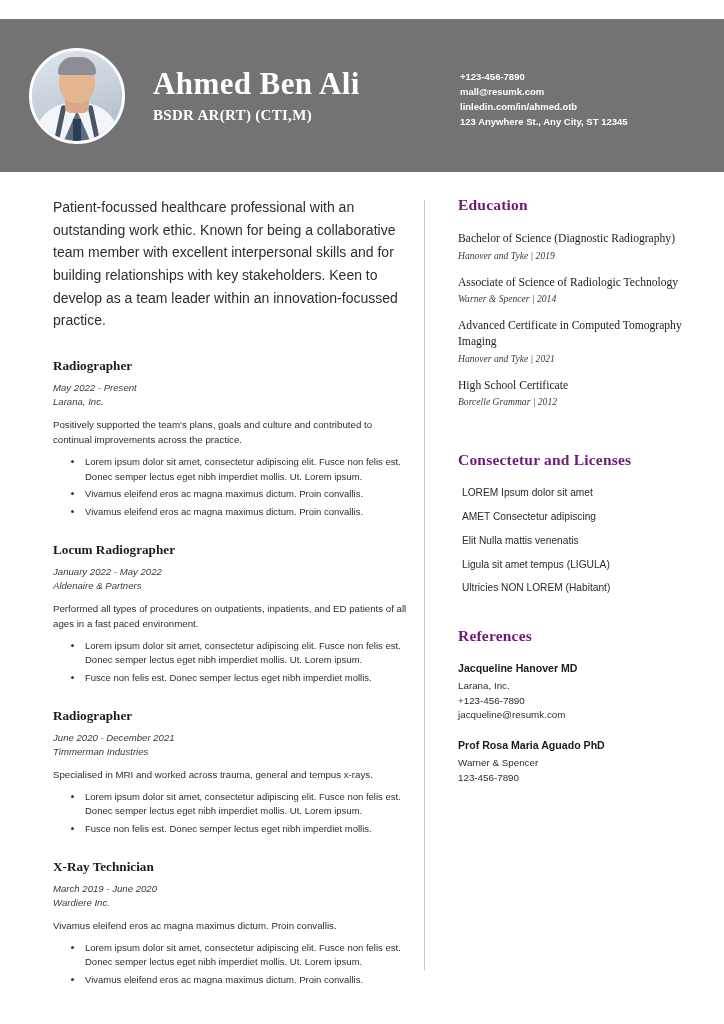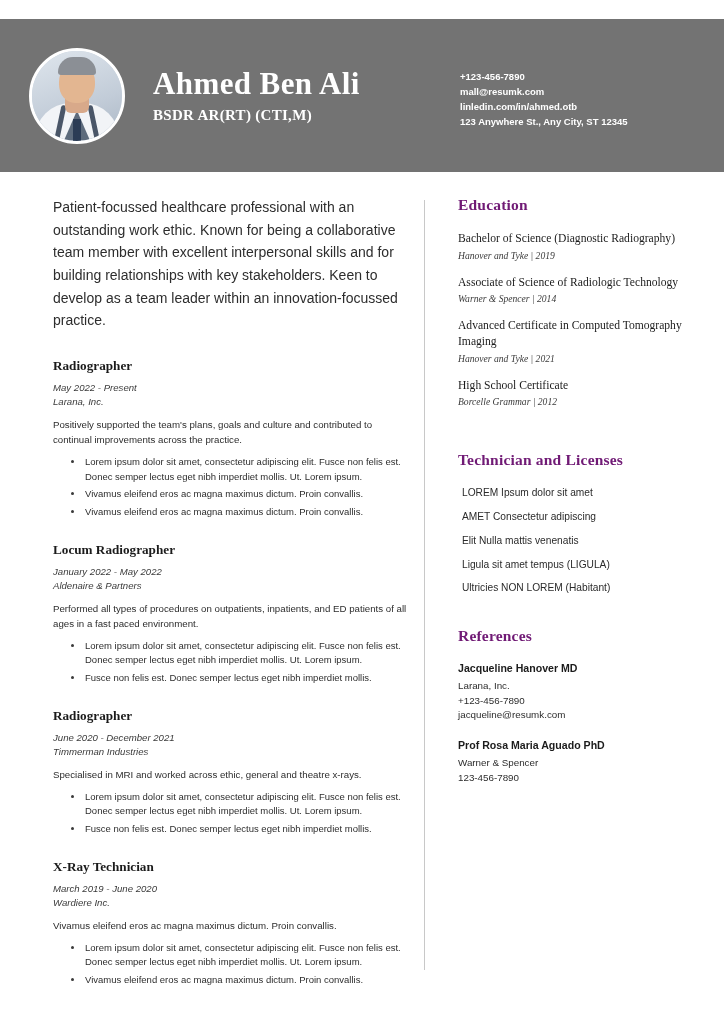--- a/index.html
+++ b/index.html
@@ -340,21 +340,21 @@
         <ul class="bullets">
           <li>Lorem ipsum dolor sit amet, consectetur adipiscing elit. Fusce non felis est. Donec semper lectus eget nibh imperdiet mollis. Ut. Lorem ipsum.</li>
           <li>Fusce non felis est. Donec semper lectus eget nibh imperdiet mollis.</li>
         </ul>
       </div>
 
       <div class="job">
         <h3 class="job-title">Radiographer</h3>
         <div class="job-dates">June 2020 - December 2021</div>
         <div class="job-org">Timmerman Industries</div>
-        <p class="job-desc">Specialised in MRI and worked across ethic, general and theatre x-rays.</p>
+        <p class="job-desc">Specialised in MRI and worked across trauma, general and tempus x-rays.</p>
         <ul class="bullets">
           <li>Lorem ipsum dolor sit amet, consectetur adipiscing elit. Fusce non felis est. Donec semper lectus eget nibh imperdiet mollis. Ut. Lorem ipsum.</li>
           <li>Fusce non felis est. Donec semper lectus eget nibh imperdiet mollis.</li>
         </ul>
       </div>
 
       <div class="job">
         <h3 class="job-title">X-Ray Technician</h3>
         <div class="job-dates">March 2019 - June 2020</div>
         <div class="job-org">Wardiere Inc.</div>
@@ -383,21 +383,21 @@
         <p class="edu-deg">Advanced Certificate in Computed Tomography Imaging</p>
         <div class="edu-meta">Hanover and Tyke | 2021</div>
       </div>
       <div class="edu-item">
         <p class="edu-deg">High School Certificate</p>
         <div class="edu-meta">Borcelle Grammar | 2012</div>
       </div>
 
       <div class="block-gap-lg"></div>
 
-      <h2 class="section right">Technician and Licenses</h2>
+      <h2 class="section right">Consectetur and Licenses</h2>
       <ul class="mem-list">
         <li>LOREM Ipsum dolor sit amet</li>
         <li>AMET Consectetur adipiscing</li>
         <li>Elit Nulla mattis venenatis</li>
         <li>Ligula sit amet tempus (LIGULA)</li>
         <li>Ultricies NON LOREM (Habitant)</li>
       </ul>
 
       <div class="block-gap-md"></div>
 

